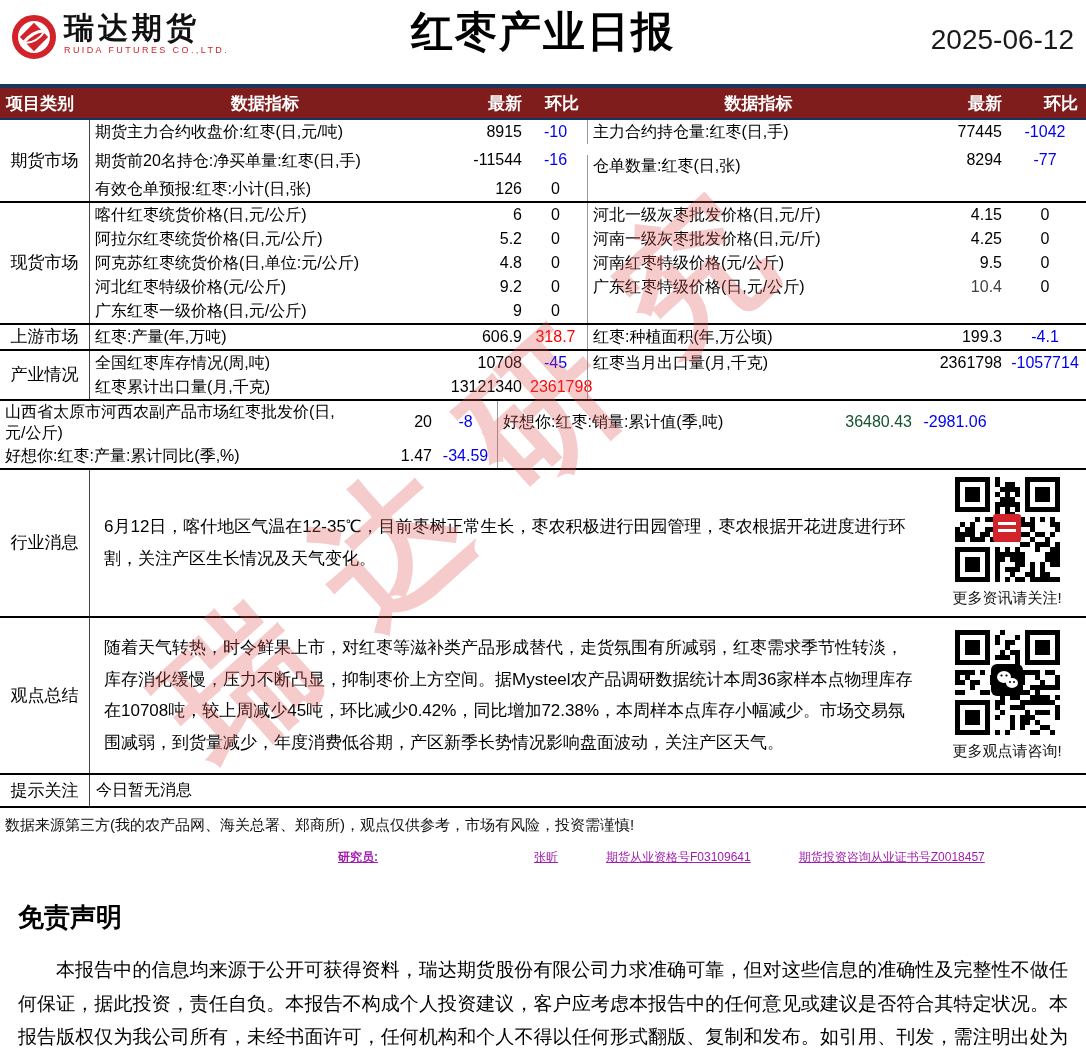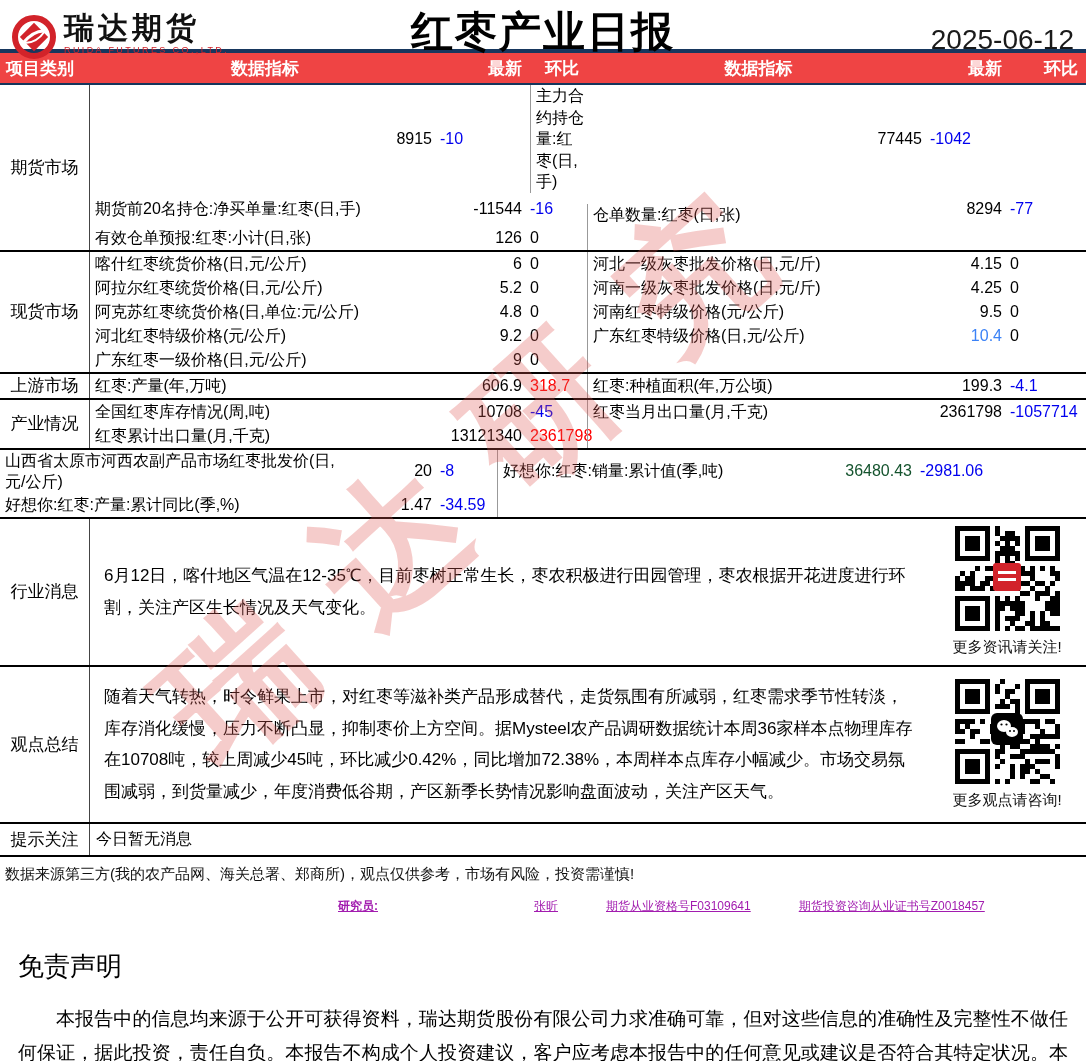--- a/index.html
+++ b/index.html
@@ -1,64 +1,64 @@
 <!DOCTYPE html>
 <html><head>
 <meta charset="utf-8">
 <style>
   * { margin:0; padding:0; box-sizing:border-box; }
   body { background:#fff; font-family:"Liberation Sans", sans-serif; }
   .page { position:relative; width:1086px; height:1061px; background:#fff; overflow:hidden; }
 
   
-  .rpt-header { position:relative; height:49px; }
+  .rpt-header { position:relative; height:84px; }
   .logo-wrap { position:absolute; left:10px; top:12px; display:flex; align-items:flex-start; }
   .logo-txt { margin-left:6px; }
   .logo-cn { font-size:30px; font-weight:bold; color:#111; letter-spacing:4px; line-height:32px; }
   .logo-en { font-size:9px; color:#d2232a; letter-spacing:2.4px; margin-top:1px; }
   .rpt-title { position:absolute; left:50%; top:4px; transform:translateX(-50%); font-size:42px; font-weight:900; color:#000; letter-spacing:2px; white-space:nowrap; }
   .rpt-date { position:absolute; right:12px; top:24px; font-size:28px; color:#1a1a1a; }
 
   
   .navy-line { height:4px; background:#17375e; }
-  .hdr-row { display:grid; grid-template-columns:90px 350px 90px 57px 343px 80px 76px; background:#ef4444; height:32px; align-items:center; border-bottom:2px solid #15365c; }
+  .hdr-row { display:grid; grid-template-columns:90px 350px 90px 57px 343px 80px 76px; background:#7f1d1d; height:32px; align-items:center; border-bottom:2px solid #15365c; }
   .hdr-row div { color:#fff; font-weight:bold; font-size:17px; }
   .h-cat { padding-left:6px; }
   .h-ind { text-align:center; }
   .h-val, .h-chg { text-align:right; padding-right:8px; }
 
   .section { display:flex; border-top:2px solid #000; }
   .section.first { border-top:none; }
   .section.last { border-bottom:2px solid #000; }
   .cat-cell { width:90px; flex:0 0 90px; display:flex; align-items:center; justify-content:center; font-size:17px; color:#000; border-right:1px solid #444; }
   .rows { flex:1; display:flex; flex-direction:column; }
   .row { display:grid; grid-template-columns:350px 90px 57px 343px 80px 76px; min-height:24px; align-items:center; }
   .row .ind { font-size:16px; padding-left:5px; line-height:1.35; }
   .row .val { font-size:16px; text-align:right; padding-right:8px; }
-  .row .chg { font-size:16px; text-align:left; padding-right:6px; }
+  .row .chg { font-size:16px; text-align:center; padding-right:6px; }
   .row .r-ind { border-left:1px solid #999; align-self:stretch; display:flex; align-items:center; }
 
   .free-sec .content { flex:1; display:flex; }
   .free-text { flex:1; font-size:17px; line-height:1.85; color:#000; padding:10px 14px; display:flex; align-items:center; }
   .qr-col { width:158px; flex:0 0 158px; display:flex; flex-direction:column; align-items:center; justify-content:center; padding:6px 4px; }
   .qr-frame { position:relative; width:105px; height:105px; }
   .qr-caption { font-size:15px; color:#111; margin-top:7px; white-space:nowrap; }
   .qr-center { position:absolute; left:50%; top:50%; transform:translate(-50%,-50%); }
   .news-sec .content, .sum-sec .content { min-height:146px; }
   .sum-sec .content { min-height:155px; }
   .notice-sec .rows-single { flex:1; display:flex; align-items:center; font-size:16px; padding:5px 6px; min-height:30px; }
 
   
   .source-note { font-size:15px; color:#111; padding:8px 5px 4px 5px; }
   .researcher { display:flex; align-items:center; padding:10px 0 0 338px; font-size:12px; color:#a21caf;text-decoration:underline; }
   .researcher .lbl { font-weight:bold; }
   .researcher span { margin-right:48px; white-space:nowrap; }
 
   .disclaimer { padding:34px 18px 0 18px; }
-  .disc-head { font-size:26px; font-weight:normal; color:#000; margin-bottom:18px; }
+  .disc-head { font-size:26px; font-weight:bold; color:#000; margin-bottom:18px; }
   .disc-text { font-size:19px; line-height:1.78; color:#000; text-align:justify; text-indent:2em; }
 
   
   .watermark { position:absolute; left:120px; top:660px; transform:rotate(-42deg); transform-origin:0 0; font-size:145px; font-weight:bold; letter-spacing:58px; color:#e05a55; opacity:0.30; white-space:nowrap; pointer-events:none; z-index:9; }
 </style>
 </head>
 <body>
 
 <div class="page">
 
@@ -91,20 +91,21 @@
     <div class="h-ind">数据指标</div>
     <div class="h-val">最新</div>
     <div class="h-chg">环比</div>
   </div>
 
   <div id="table-body">
       <div class="section first">
         <div class="cat-cell">期货市场</div>
         <div class="rows">
           <div class="row">
+            <div class="ind" style="color: rgb(0, 0, 0);">期货主力合约收盘价:红枣(日,元/吨)</div>
             <div class="val" style="color: rgb(0, 0, 0);">8915</div>
             <div class="chg" style="color: rgb(0, 0, 238);">-10</div>
             <div class="ind r-ind" style="color: rgb(0, 0, 0);">主力合约持仓量:红枣(日,手)</div>
             <div class="val" style="color: rgb(0, 0, 0);">77445</div>
             <div class="chg" style="color: rgb(0, 0, 238);">-1042</div>
           </div>
           <div class="row">
             <div class="ind" style="color: rgb(0, 0, 0);">期货前20名持仓:净买单量:红枣(日,手)</div>
             <div class="val" style="color: rgb(0, 0, 0);">-11544</div>
             <div class="chg" style="color: rgb(0, 0, 238);">-16</div>
@@ -147,21 +148,21 @@
             <div class="chg" style="color: rgb(0, 0, 0);">0</div>
             <div class="ind r-ind" style="color: rgb(0, 0, 0);">河南红枣特级价格(元/公斤)</div>
             <div class="val" style="color: rgb(0, 0, 0);">9.5</div>
             <div class="chg" style="color: rgb(0, 0, 0);">0</div>
           </div>
           <div class="row">
             <div class="ind" style="color: rgb(0, 0, 0);">河北红枣特级价格(元/公斤)</div>
             <div class="val" style="color: rgb(0, 0, 0);">9.2</div>
             <div class="chg" style="color: rgb(0, 0, 0);">0</div>
             <div class="ind r-ind" style="color: rgb(0, 0, 0);">广东红枣特级价格(日,元/公斤)</div>
-            <div class="val" style="color: #3b82f6; text-align: right;">10.4</div>
+            <div class="val" style="color: #404040; text-align: right;">10.4</div>
             <div class="chg" style="color: rgb(0, 0, 0);">0</div>
           </div>
           <div class="row">
             <div class="ind" style="color: rgb(0, 0, 0);">广东红枣一级价格(日,元/公斤)</div>
             <div class="val" style="color: rgb(0, 0, 0);">9</div>
             <div class="chg" style="color: rgb(0, 0, 0);">0</div>
             <div class="ind r-ind" style="color: rgb(0, 0, 0);"></div>
             <div class="val" style="color: rgb(0, 0, 0);"></div>
             <div class="chg" style="color: rgb(0, 0, 0);"></div>
           </div>

